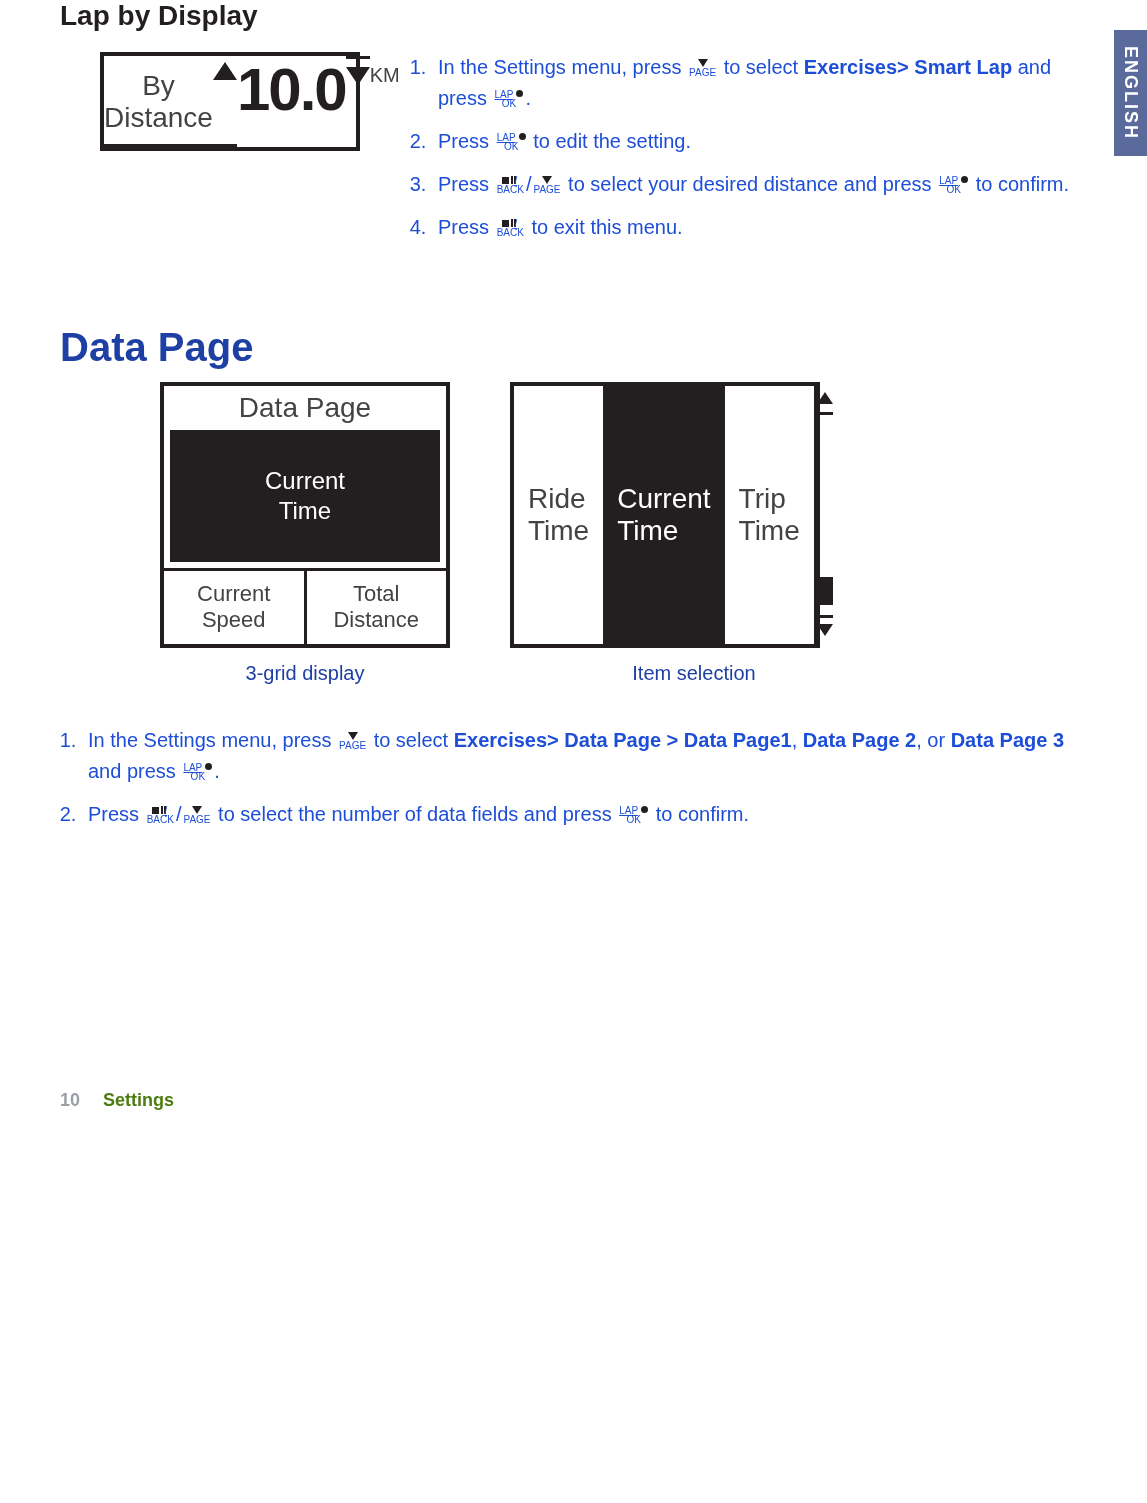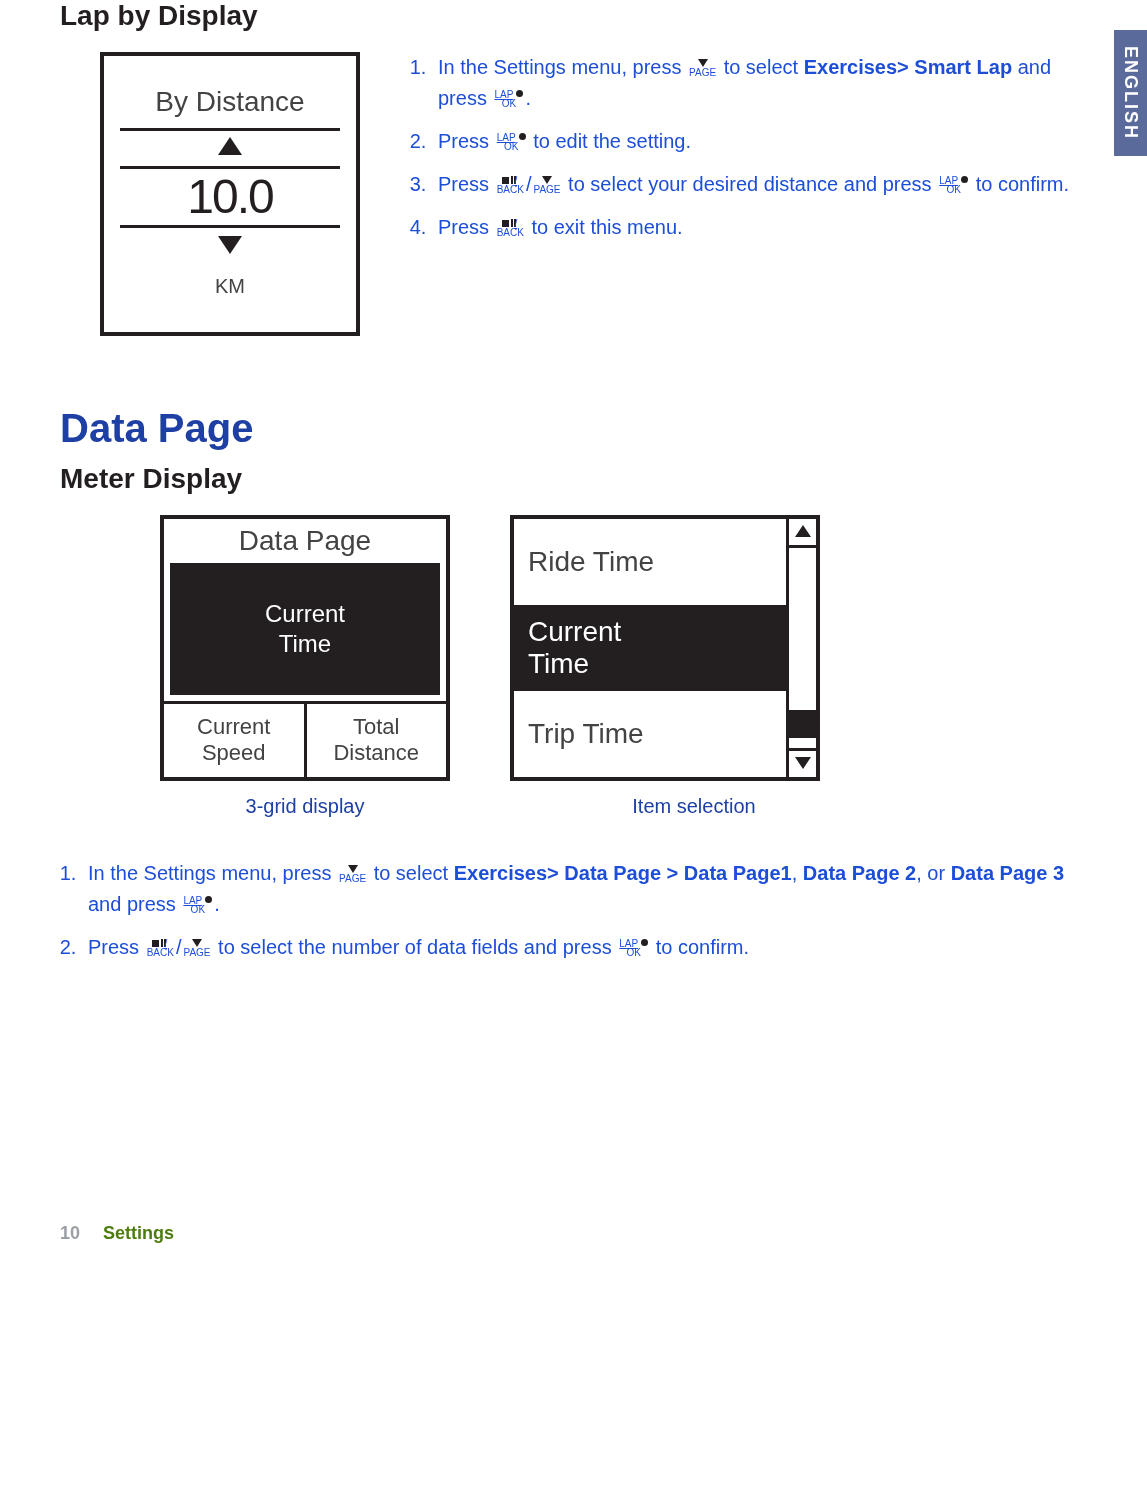--- a/index.html
+++ b/index.html
@@ -47,42 +47,42 @@
     color: #231f20;
   }
   .row {
     display: flex;
     gap: 50px;
     margin-bottom: 70px;
   }
   .device-box {
     border: 4px solid #231f20;
     width: 260px;
-    padding: 16px;
-    display: flex;
-    flex-direction: column;
+    padding: 0;
+    display: flex;
+    flex-direction: row;
   }
   .db-title {
     font-size: 28px;
     text-align: center;
     padding: 14px 0 10px 0;
     border-bottom: 3px solid #231f20;
     font-family: Arial, sans-serif;
     color: #434345;
   }
   .db-arrow-row {
     text-align: center;
     padding: 6px 0;
     font-size: 20px;
     border-bottom: 3px solid #231f20;
   }
   .db-value {
     text-align: center;
-    font-size: 48px;
-    font-weight: 400;
+    font-size: 60px;
+    font-weight: 700;
     font-family: "Arial Black", Arial, sans-serif;
     padding: 4px 0;
     line-height: 1;
     letter-spacing: -2px;
     border-radius: 30px;
   }
   .db-unit {
     text-align: center;
     font-size: 20px;
     padding: 8px 0 18px 0;
@@ -171,21 +171,21 @@
     color:#434345;
     font-family: Arial, sans-serif;
   }
   .display1 .two .c:first-child { border-right: 3px solid #231f20; }
 
   .display2 {
     border: 4px solid #231f20;
     width: 310px;
     display: flex;
   }
-  .display2 .list { flex: 1; display:flex; flex-direction:column; }
+  .display2 .list { flex: 1; display:flex; flex-direction:row; }
   .display2 .list .item {
     flex:1;
     display:flex;
     align-items:center;
     padding: 0 14px;
     font-size: 28px;
     color:#434345;
     font-family: Arial, sans-serif;
   }
   .display2 .list .item.sel { background:#231f20; color:#fff; }
@@ -252,21 +252,20 @@
         </li>
         <li>
           <span>Press </span><span class="btn-icon back-btn"><span class="top"><span class="bars"></span></span><span class="bot">BACK</span></span><span> to exit this menu.</span>
         </li>
       </ol>
     </div>
   </div>
 
   <h2 class="section-heading">Data Page</h2>
 
-  <h3 class="sub-heading">Meter Display</h3>
 
   <div class="display-row">
     <div class="display1">
       <div class="hdr">Data Page</div>
       <div class="big-cell">
         <span>Current</span><br><span>Time</span>
       </div>
       <div class="two">
         <div class="c"><span>Current</span><br><span>Speed</span></div>
         <div class="c"><span>Total</span><br><span>Distance</span></div>

